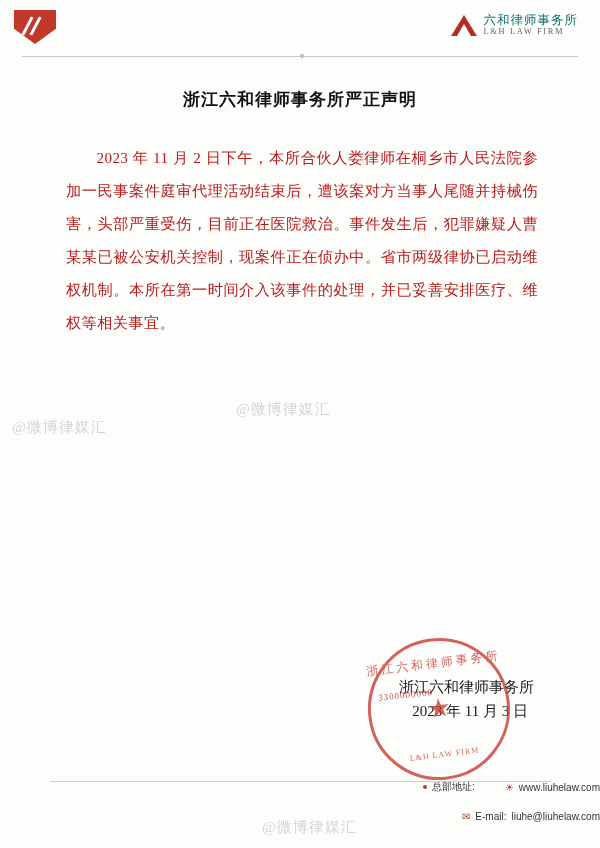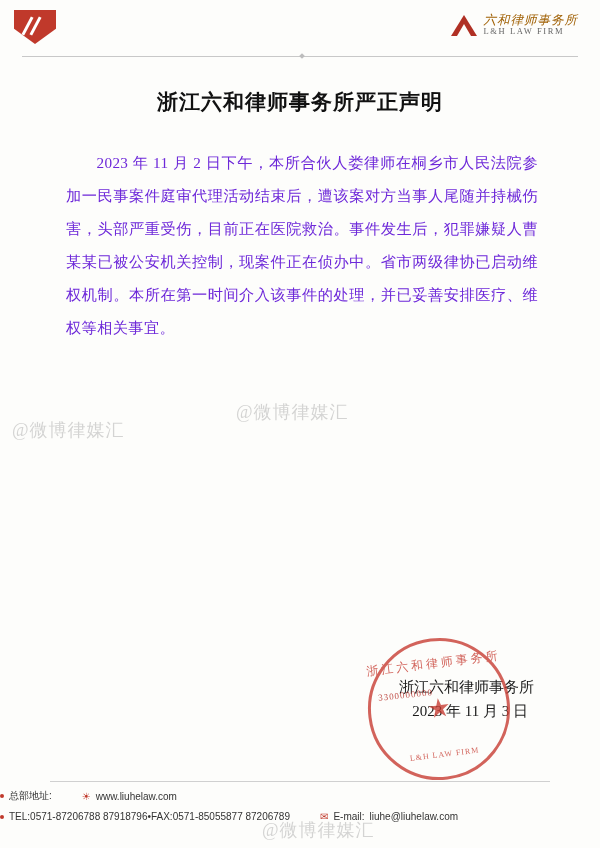--- a/index.html
+++ b/index.html
@@ -84,24 +84,23 @@
     height: 0;
     border-left: 7px solid transparent;
     border-right: 7px solid transparent;
     border-bottom: 12px solid #fdfdfb;
   }
   .logo-text {
     line-height: 1.15;
   }
   .logo-cn {
     font-size: 12.5px;
-    color: #a16207;
+    color: #0f766e;
     letter-spacing: 1px;
     font-family: "Liberation Serif", "DejaVu Serif", serif;
-    font-style: italic;
   }
   .logo-en {
     font-size: 8.5px;
     color: #666;
     letter-spacing: 1.6px;
     font-family: "Liberation Serif", "DejaVu Serif", serif;
   }
   #head-rule {
     position: absolute;
     left: 22px;
@@ -115,35 +114,35 @@
     left: 50%;
     top: -2px;
     width: 4px;
     height: 4px;
     background: #bdbdbd;
     transform: rotate(45deg);
   }
   
   #doc-title {
     text-align: center;
-    font-size: 21px;
+    font-size: 17px;
     font-weight: bold;
     color: #111;
     letter-spacing: 1px;
     margin: 22px 0 0 0;
     font-family: "Liberation Serif", "DejaVu Serif", serif;
   }
   #body-copy {
     margin: 30px 62px 0 66px;
   }
   #body-copy p {
     margin: 16px 0 26px 0;
     font-size: 15.2px;
     line-height: 33px;
-    color: #6d28d9;
+    color: #b91c1c;
     text-indent: 2em;
     text-align: justify;
     letter-spacing: 0.4px;
   }
   
   #seal {
     position: absolute;
     left: 368px;
     top: 638px;
     width: 136px;
@@ -206,21 +205,21 @@
     right: 72px;
     top: 702px;
     text-align: left;
     font-size: 15px;
     color: #1a1a1a;
   }
   
   .wm {
     position: absolute;
     color: rgba(120,120,120,0.30);
-    font-size: 18px;
+    font-size: 15px;
     letter-spacing: 1px;
     pointer-events: none;
     white-space: nowrap;
   }
   #wm-left { left: 12px; top: 418px; }
   #wm-mid  { left: 236px; top: 400px; }
   #wm-bot  { left: 262px; top: 818px; }
   
   #foot-rule {
     position: absolute;
@@ -230,22 +229,22 @@
     height: 1px;
     background: #d0d0d0;
   }
   #footer {
     position: absolute;
     left: 0;
     right: 0;
     bottom: 26px;
     display: flex;
     flex-direction: column;
-    align-items: flex-start;
-    gap: 8px;
+    align-items: flex-end;
+    gap: 17px;
     font-size: 10px;
     color: #333;
     font-family: "Liberation Sans", sans-serif;
   }
   .foot-row {
     display: flex;
     align-items: center;
     gap: 30px;
   }
   .foot-item {
@@ -318,24 +317,20 @@
         <span class="bullet"></span>
         <span>总部地址:</span>
       </div>
       <div class="foot-item">
         <span class="globe">☀</span>
         <span>www.liuhelaw.com</span>
       </div>
     </div>
     <div class="foot-row">
       <div class="foot-item">
-        <span class="bullet"></span>
-        <span>TEL:0571-87206788  87918796•FAX:0571-85055877 87206789</span>
-      </div>
-      <div class="foot-item">
         <span class="mail">✉</span>
         <span>E-mail:</span>
         <span>liuhe@liuhelaw.com</span>
       </div>
     </div>
   </div>
 
 </div>
 
 </body></html>

